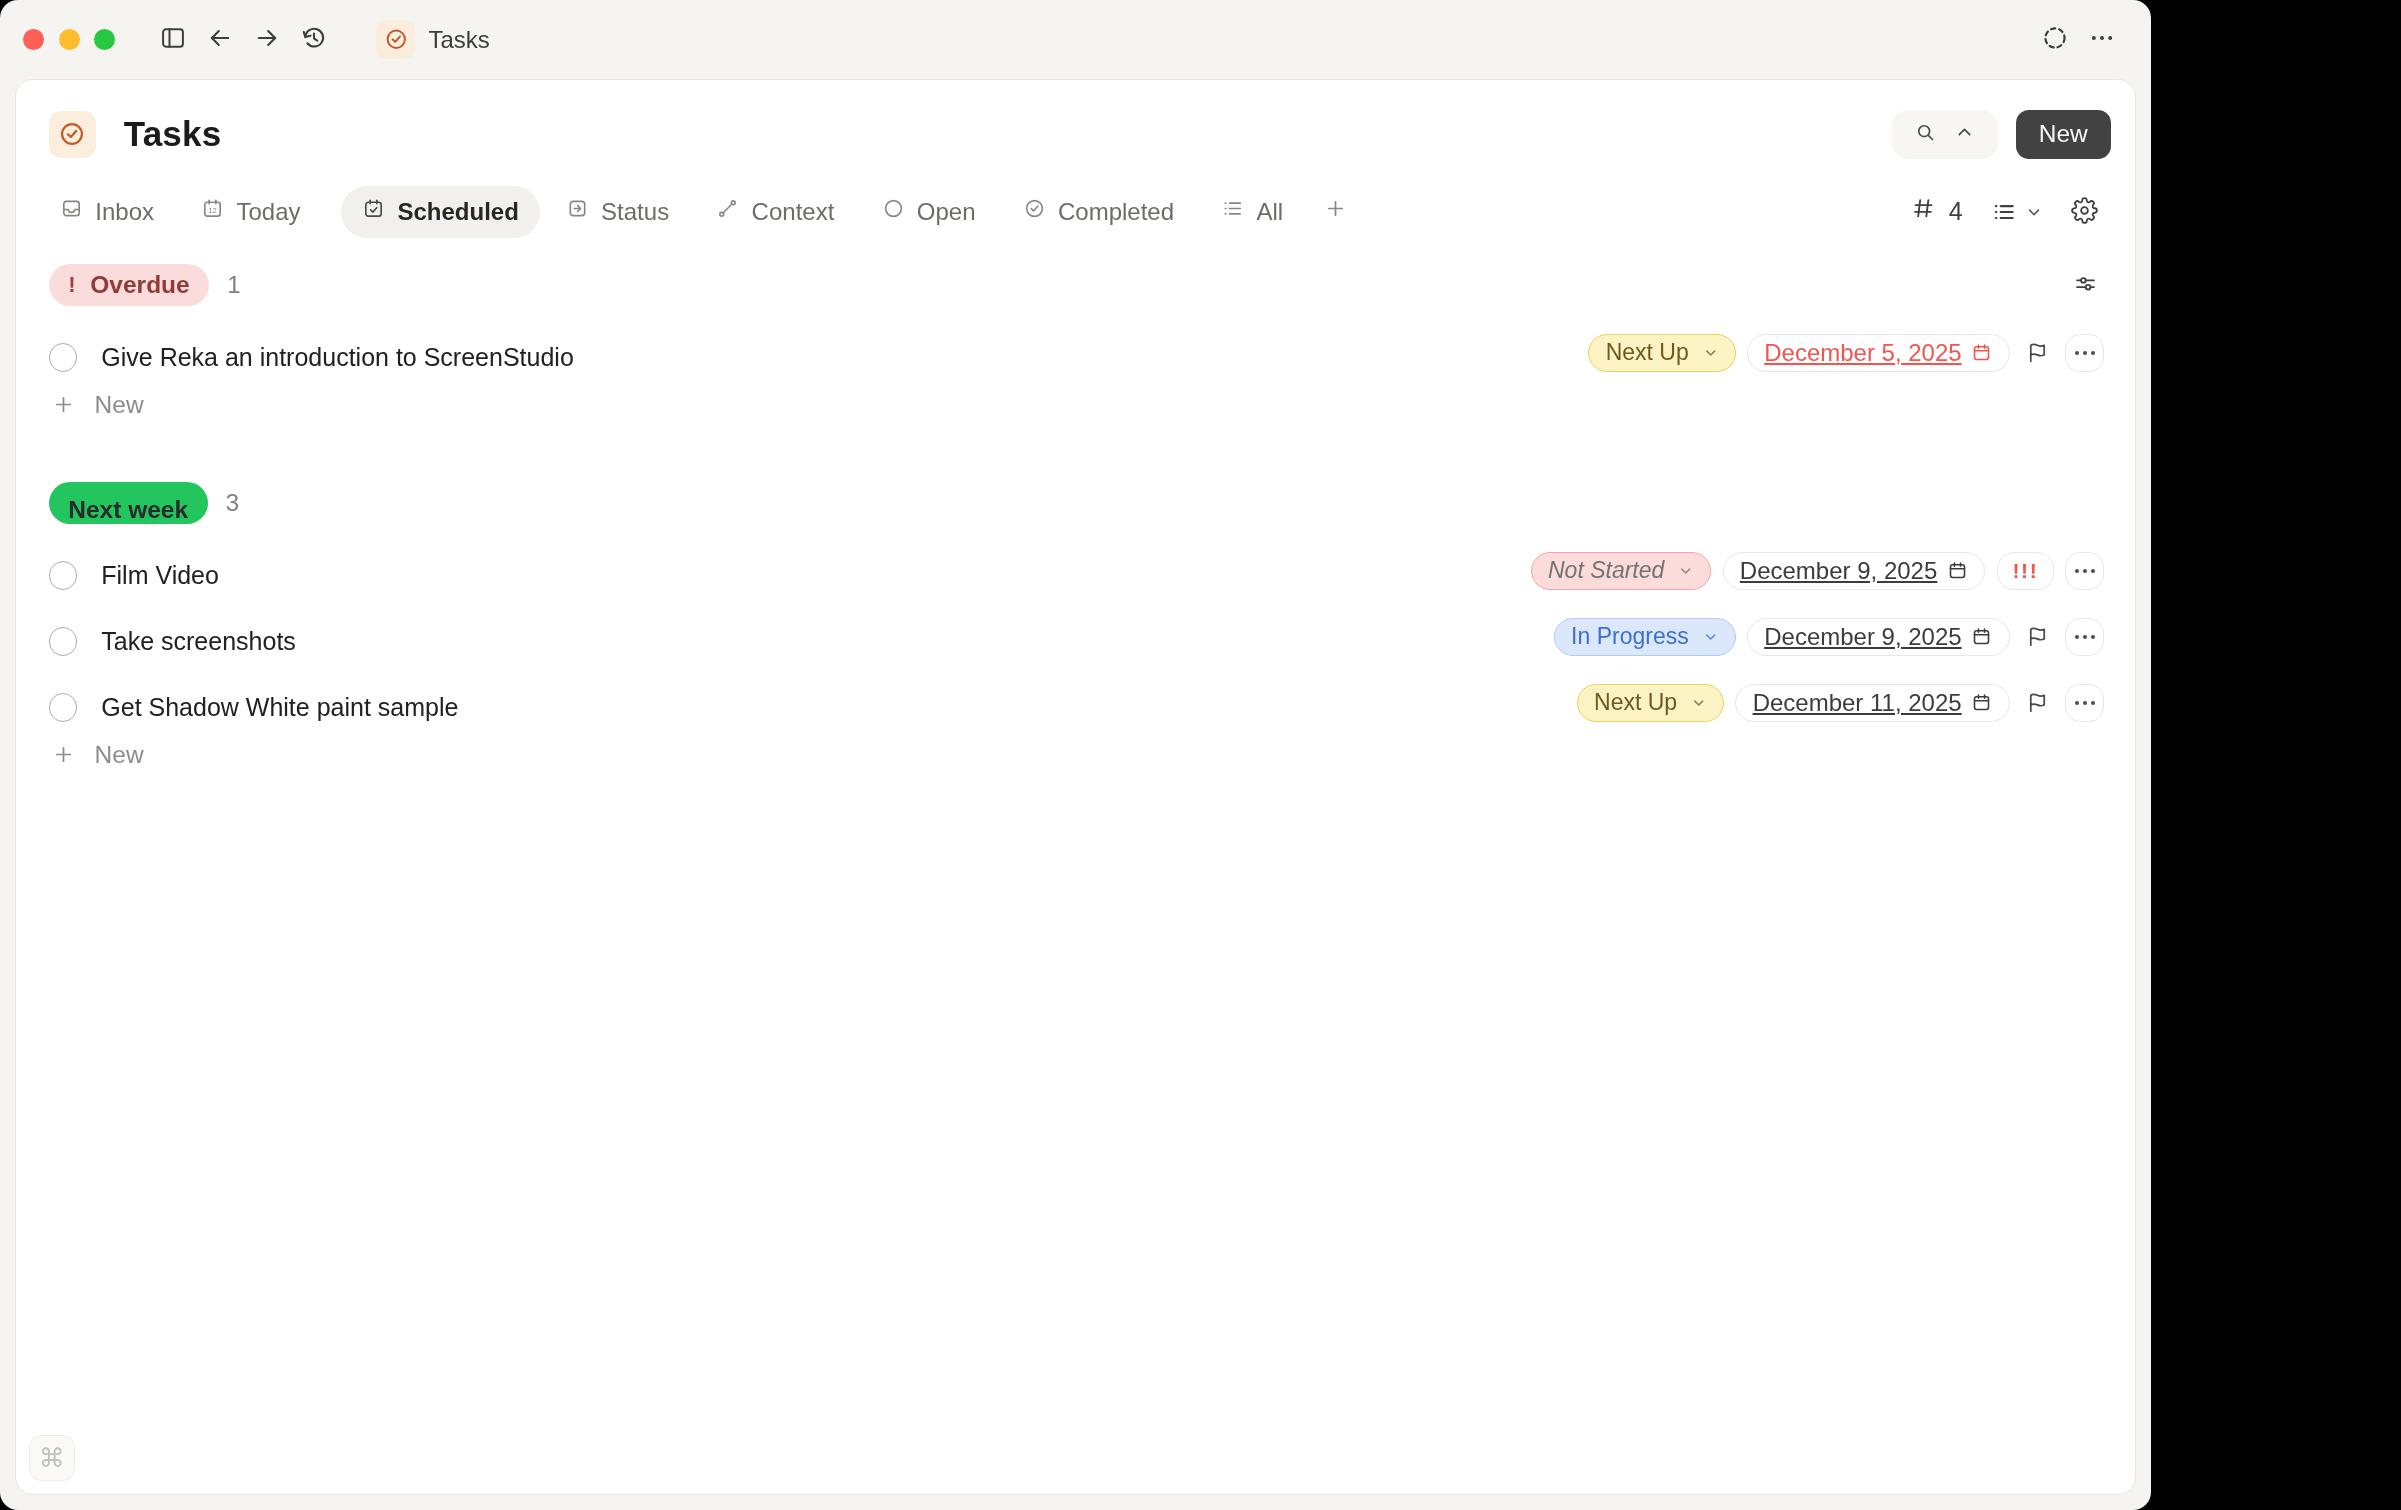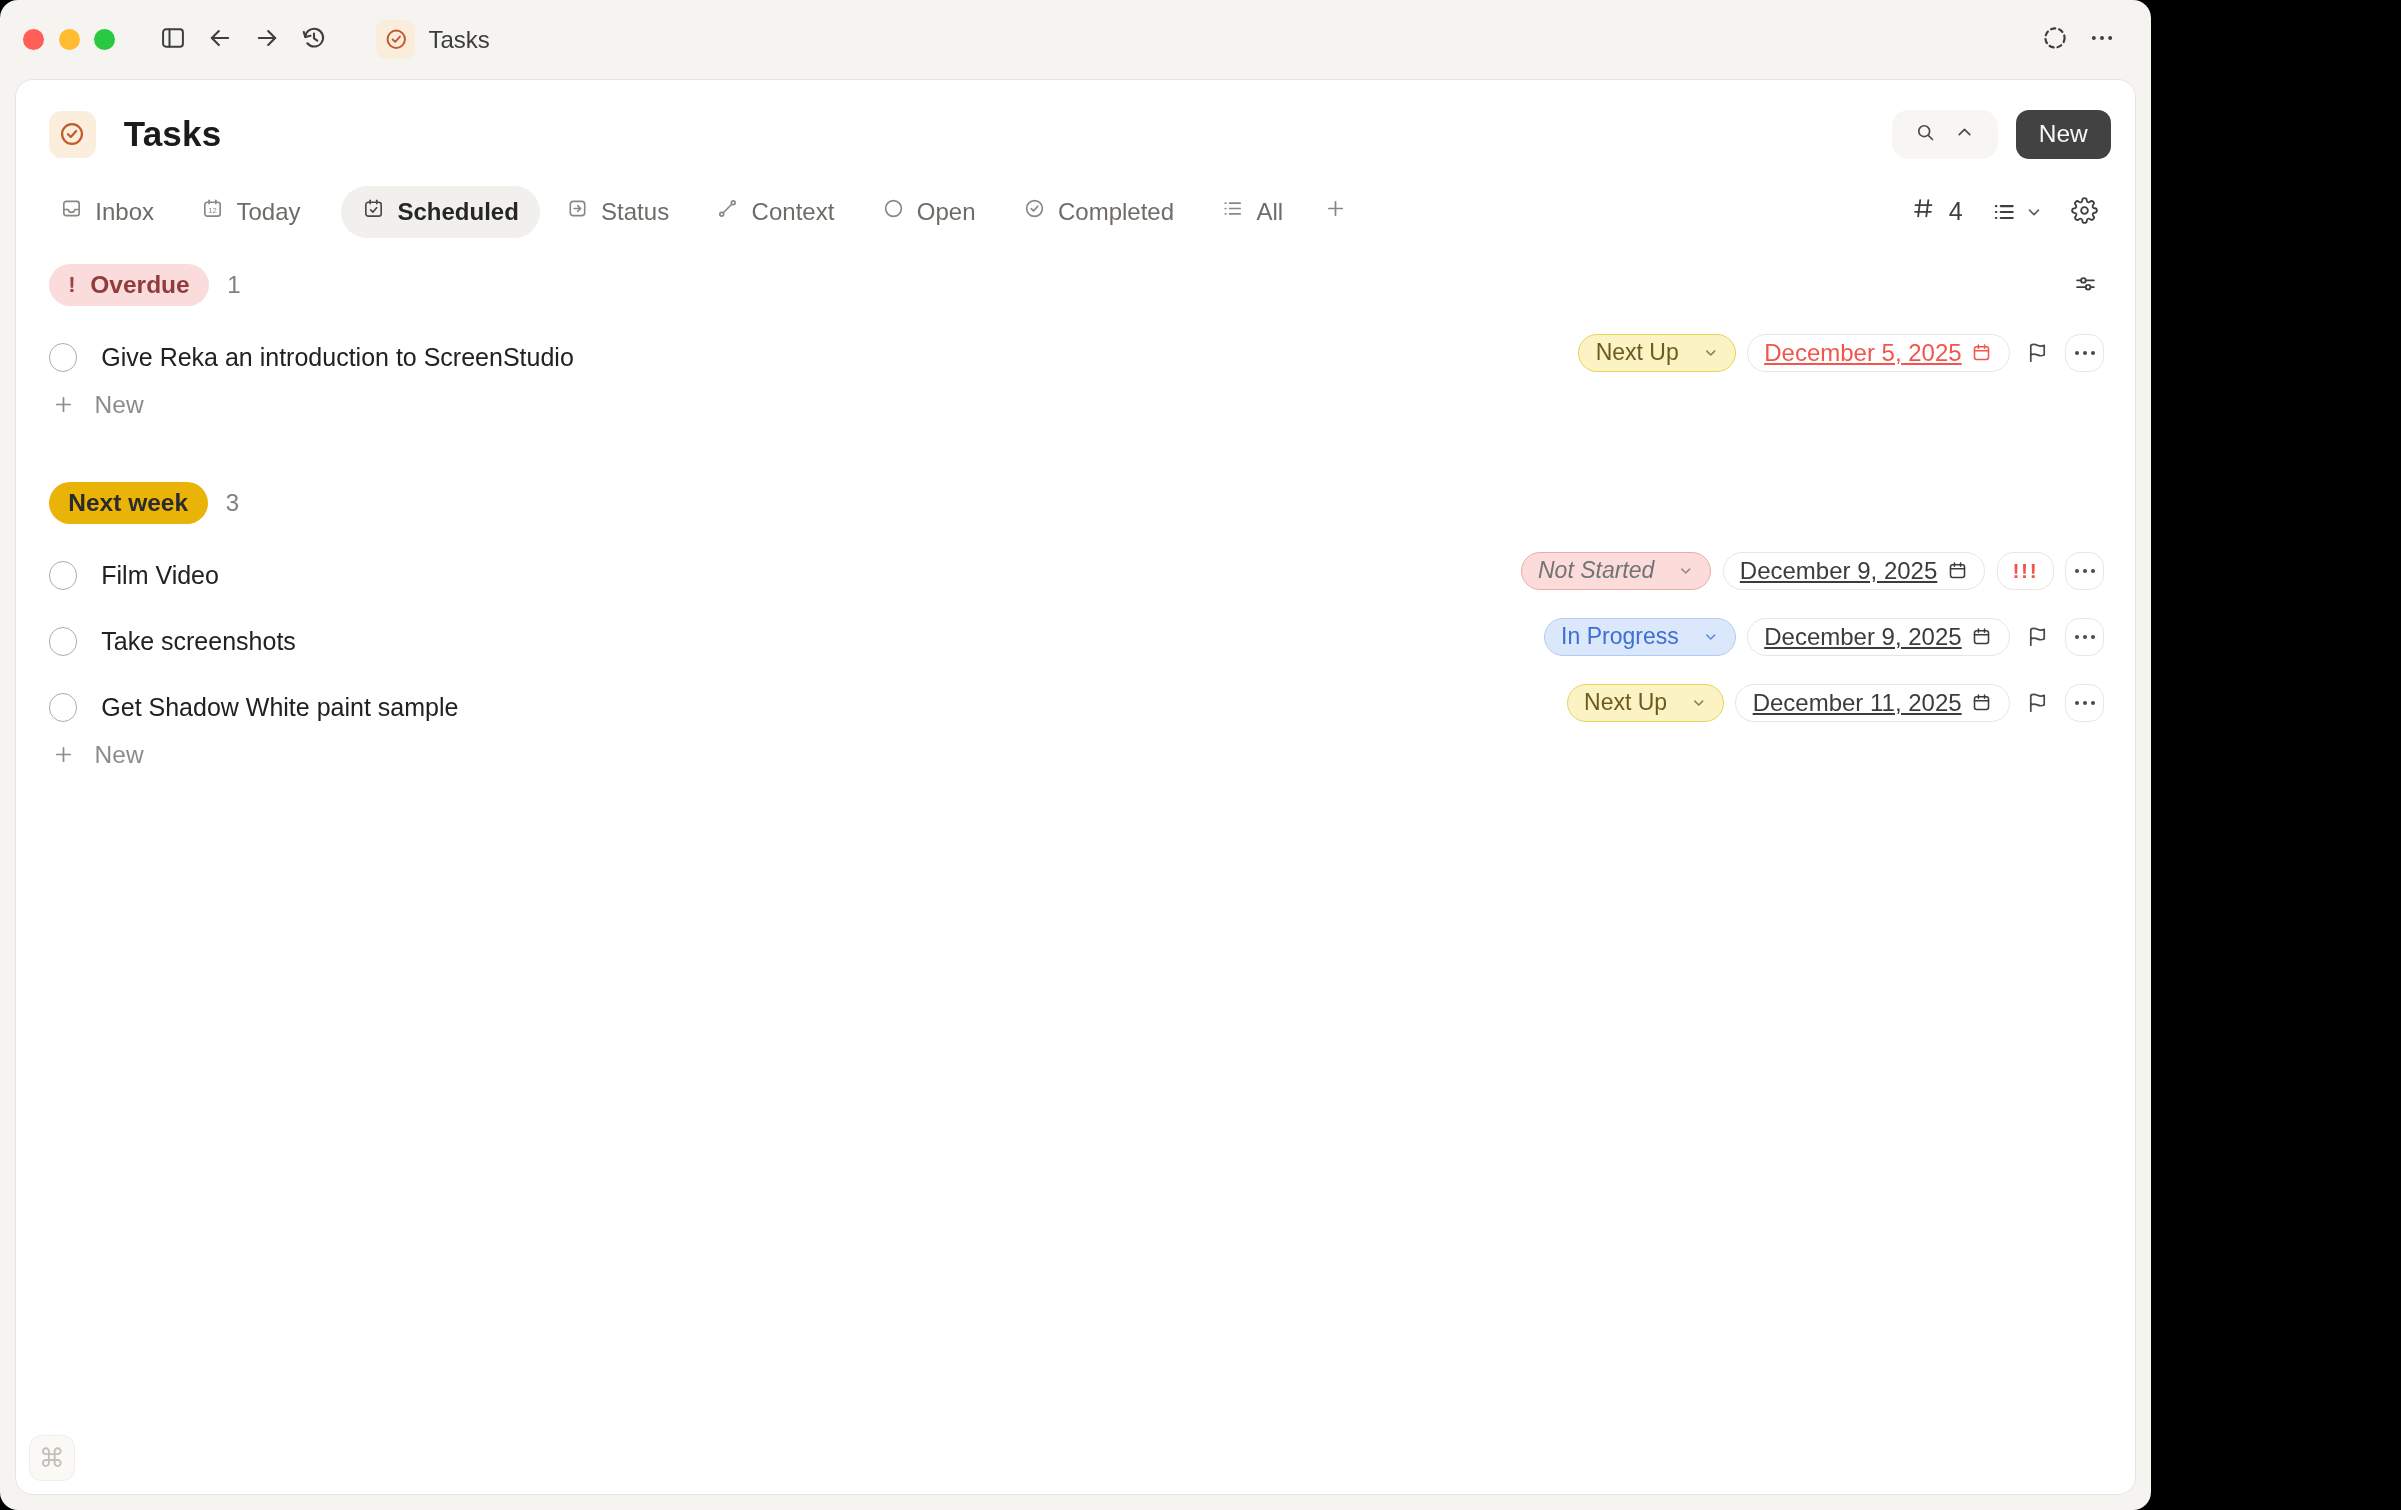--- a/index.html
+++ b/index.html
@@ -54,32 +54,32 @@
   .count-group svg { width:24.5px; height:24.5px; }
   .view-switch { display:flex; align-items:center; gap:8.2px; }
   .view-switch svg.list { width:26px; height:26px; }
   .view-switch svg.chev { width:18px; height:18px; color:#5A5A5A; }
   .gear svg { width:27px; height:27px; }
   
   .section-head { display:flex; align-items:center; margin-top:26px; height:42px; }
   .badge { display:flex; align-items:center; height:42px; border-radius:21px; padding:0 19.6px; font-size:24.5px; }
   .badge.overdue { background:#FBDCDC; color:#8F3D3B; font-weight:bold; gap:14.7px; }
   .badge.overdue .excl { font-size:22px; font-weight:bold; color:#9F4442; }
-  .badge.plain { background:#eab308; color:#2B2B2B; font-weight:bold; }
+  .badge.plain { background:#22c55e; color:#2B2B2B; font-weight:bold;align-items:flex-end; }
   .sec-count { margin-left:18px; font-size:24px; color:#7F7F7F; }
   .sec-spacer { flex:1; }
   .sliders { color:#3F3F3F; padding-right:13px; }
   .sliders svg { width:25px; height:25px; }
   
   .task-row { display:flex; align-items:flex-end; height:66px; }
   .checkbox { width:28.6px; height:28.6px; border:1.6px solid #ACACAC; border-radius:50%; margin-right:24px; flex:none; }
   .task-title { font-size:25px; color:#212121; }
   .row-spacer { flex:1; }
   .row-right { display:flex; align-items:center; gap:11.4px; padding-right:6.5px; }
-  .status-pill { display:flex; align-items:center; gap:24px; height:38px; border-radius:19.6px; padding:0 16.3px; font-size:23px; border:1.6px solid transparent; }
+  .status-pill { display:flex; align-items:center; gap:14px; height:38px; border-radius:19.6px; padding:0 16.3px; font-size:23px; border:1.6px solid transparent; }
   .status-pill svg { width:15.5px; height:15.5px; opacity:.75; }
   .status-pill.yellow { background:#FBF3C4; border-color:#E6D45B; color:#6C5A1F; }
   .status-pill.red    { background:#FBDCDA; border-color:#F1A8A6; color:#737373;font-style:italic; }
   .status-pill.blue   { background:#DBE8FC; border-color:#AFCBF7; color:#3D6ED1; }
   .date-pill { display:flex; align-items:center; gap:9.8px; height:38px; border-radius:19.6px; padding:0 16.3px; font-size:24px; border:1.6px solid #E9E6E1; color:#3C3C3C;text-decoration:underline; }
   .date-pill svg { width:21px; height:21px; }
   .date-pill.overdue-date { color:#F0564E; }
   .prio-pill { display:flex; align-items:center; height:38px; border-radius:16.3px; padding:0 14.7px; border:1.6px solid #E9E6E1; color:#F0564E; font-size:21px; font-weight:bold; letter-spacing:1.6px; }
   .flag-btn { color:#4A4A4A; display:flex; align-items:center; padding:0 4.9px; }
   .flag-btn svg { width:23px; height:23px; }

